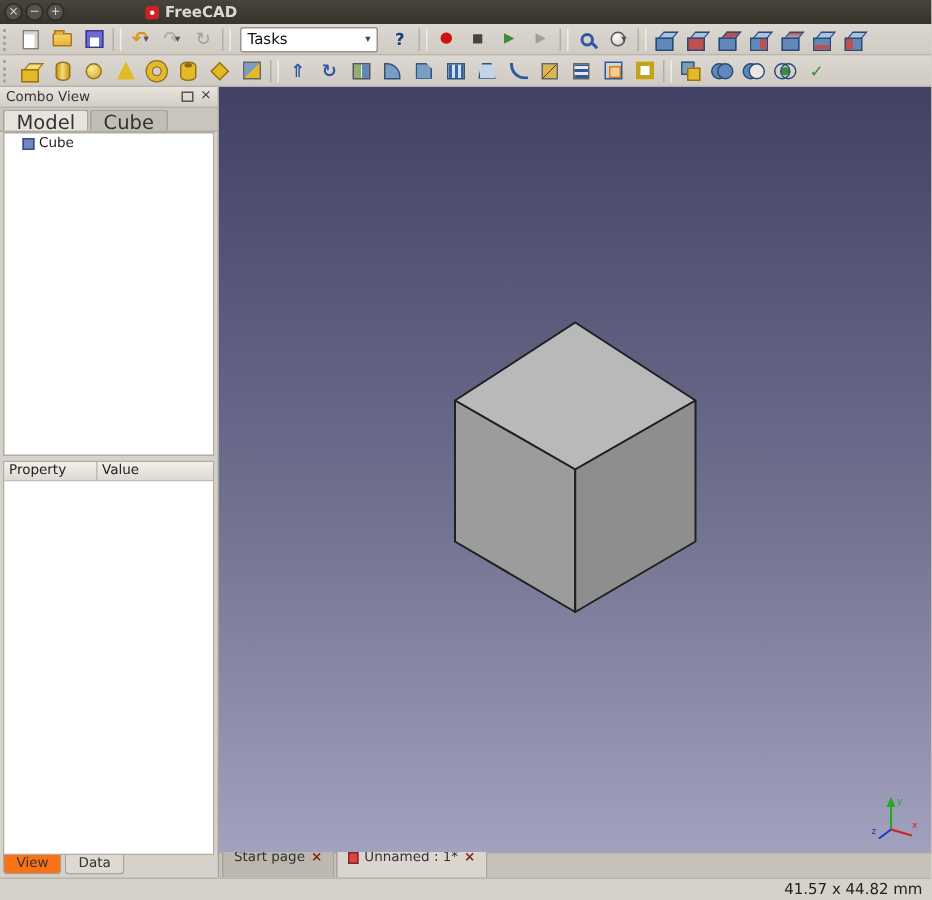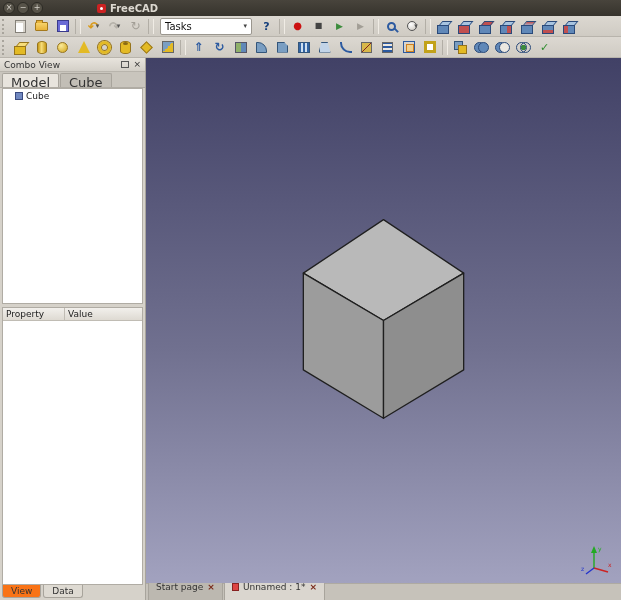--- a/index.html
+++ b/index.html
@@ -368,14 +368,17 @@
         <div class="dtab active">
           <span class="dtab-doc-icon"></span>
           <span>Unnamed : 1*</span>
           <span class="dtab-close">×</span>
         </div>
       </div>
     </div>
 
   </div>
 
+  <div class="statusbar">
+    <span>41.57 x 44.82 mm</span>
+  </div>
 
 </div>
 
 </body></html>

